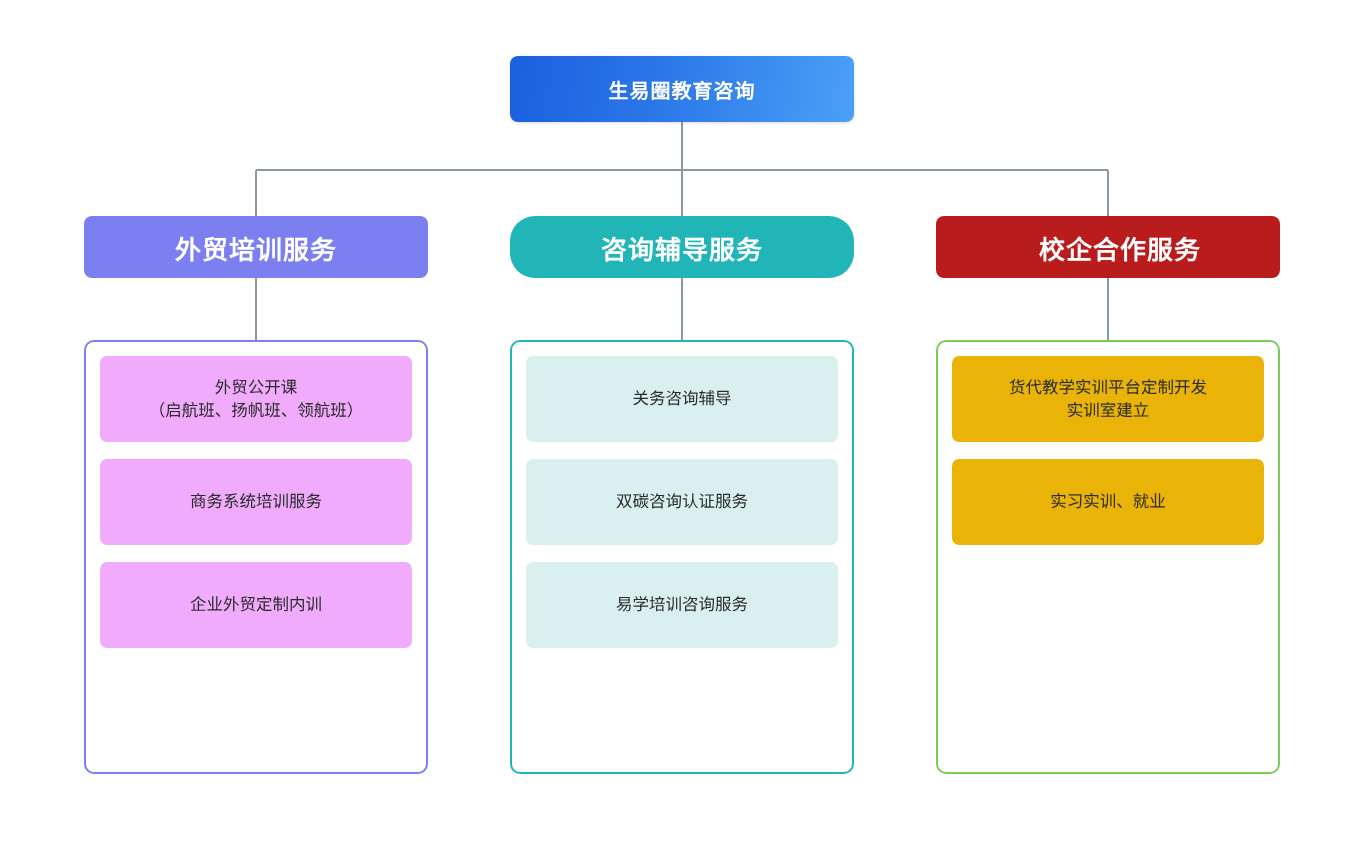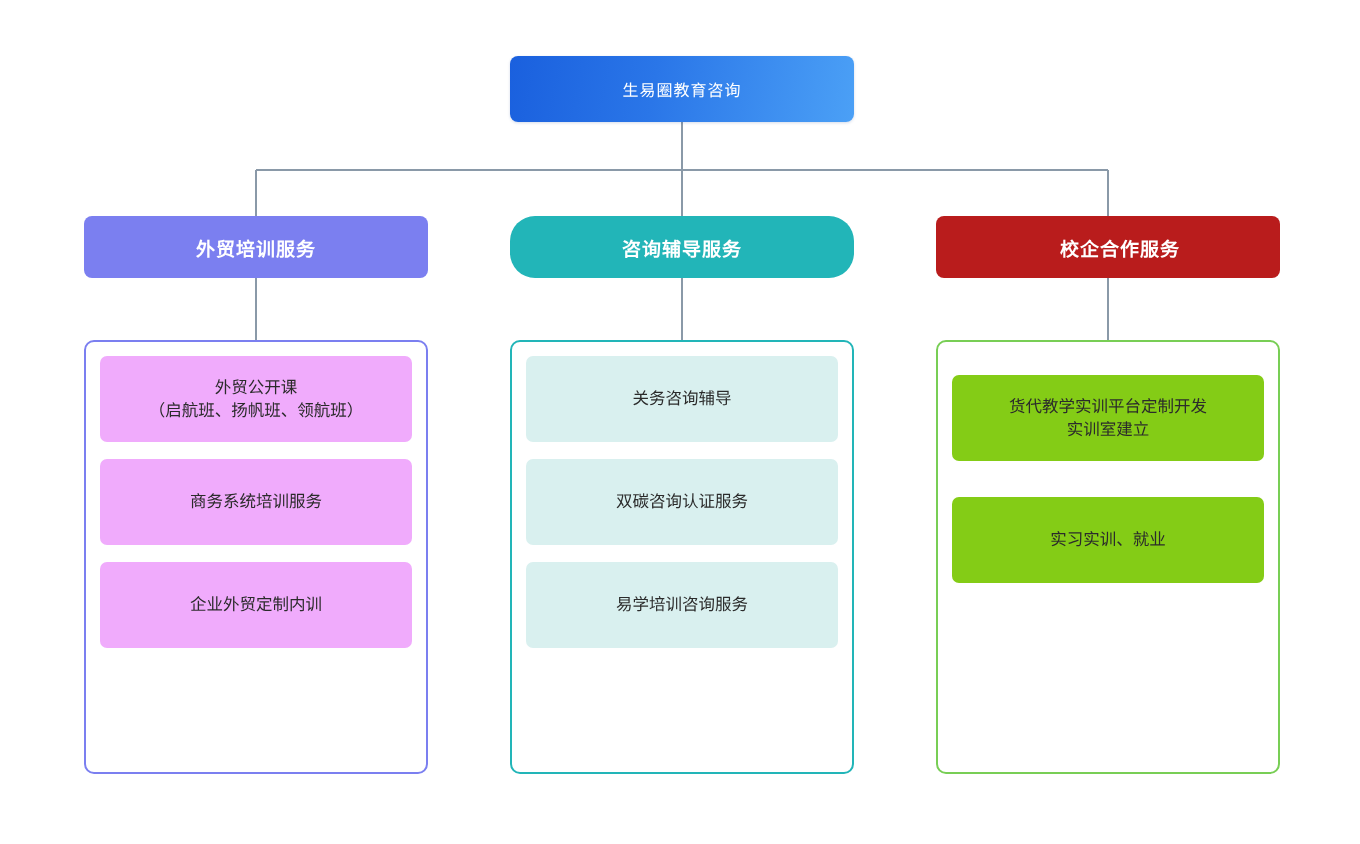--- a/index.html
+++ b/index.html
@@ -41,22 +41,22 @@
     border-radius: 8px;
     background: linear-gradient(100deg, #1a60de 0%, #2a76e8 42%, #4ba0f6 100%);
     display: flex;
     align-items: center;
     justify-content: center;
     z-index: 3;
     box-shadow: 0 1px 3px rgba(20,60,140,0.18);
   }
   .root-node .node-label {
     color: #ffffff;
-    font-size: 16px;
-    font-weight: normal;
+    font-size: 20px;
+    font-weight: bold;
     letter-spacing: 1px;
   }
 
   
   .column {
     position: absolute;
     top: 216px;
     width: 344px;
     z-index: 3;
   }
@@ -69,21 +69,21 @@
     height: 62px;
     border-radius: 8px;
     display: flex;
     align-items: center;
     justify-content: center;
     position: relative;
     z-index: 3;
   }
   .category-header .header-label {
     color: #ffffff;
-    font-size: 19px;
+    font-size: 26px;
     font-weight: bold;
     letter-spacing: 1px;
   }
 
   #column-0 .category-header { background: #7b7ff0; }
   #column-1 .category-header { background: #22b5b8; border-radius: 25px; }
   #column-2 .category-header { background: #b91c1c; padding-left: 24px; }
 
   
   .item-container {
@@ -119,21 +119,21 @@
   }
   .item-card .item-text {
     font-size: 16.5px;
     line-height: 1.42;
     color: #2b2b2b;
     white-space: pre-line;
     font-weight: normal;
   }
   #column-0 .item-card { background: #f0abfc; }
   #column-1 .item-card { background: #d9f0ef; }
-  #column-2 .item-card { background: #84cc16; margin-top: 19px; }
+  #column-2 .item-card { background: #eab308; }
 </style>
 </head>
 <body>
 
 <div id="diagram-root">
 
   <svg id="connector-layer" viewBox="0 0 1360 844" width="1360" height="844" aria-hidden="true">
     <g stroke="#8a99a8" stroke-width="1.6" fill="none" shape-rendering="crispEdges">
 
       <path d="M682,122 L682,170"></path>

